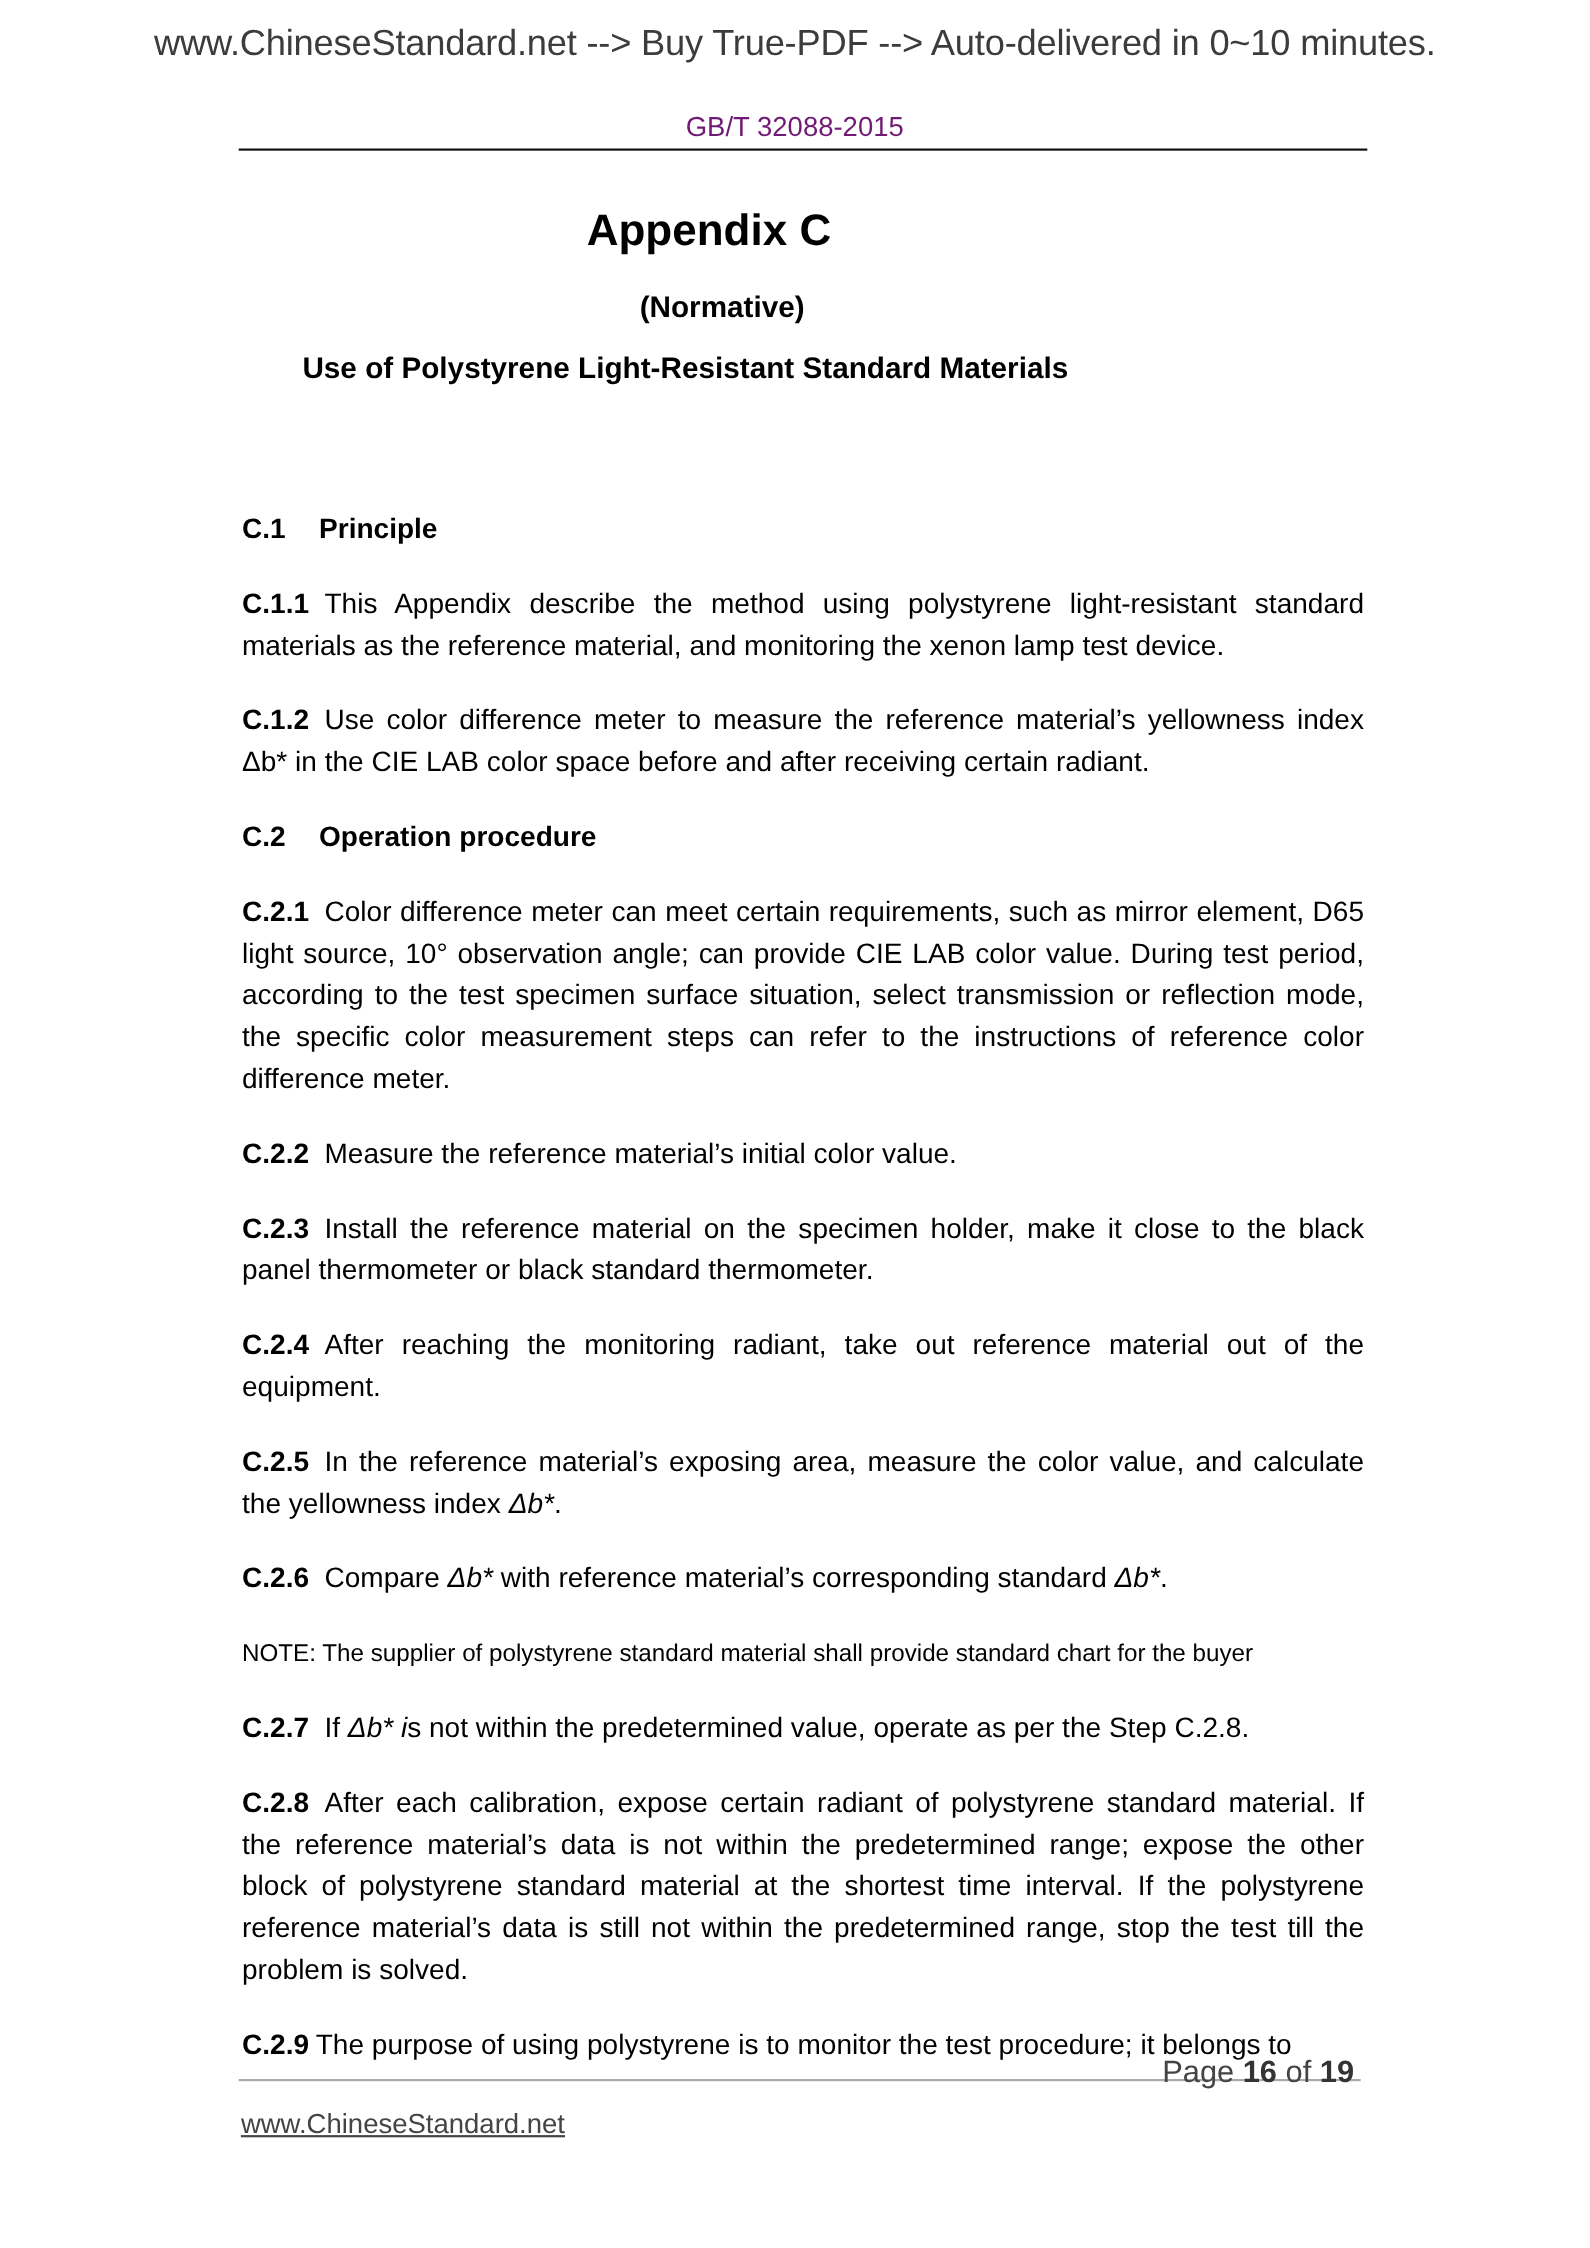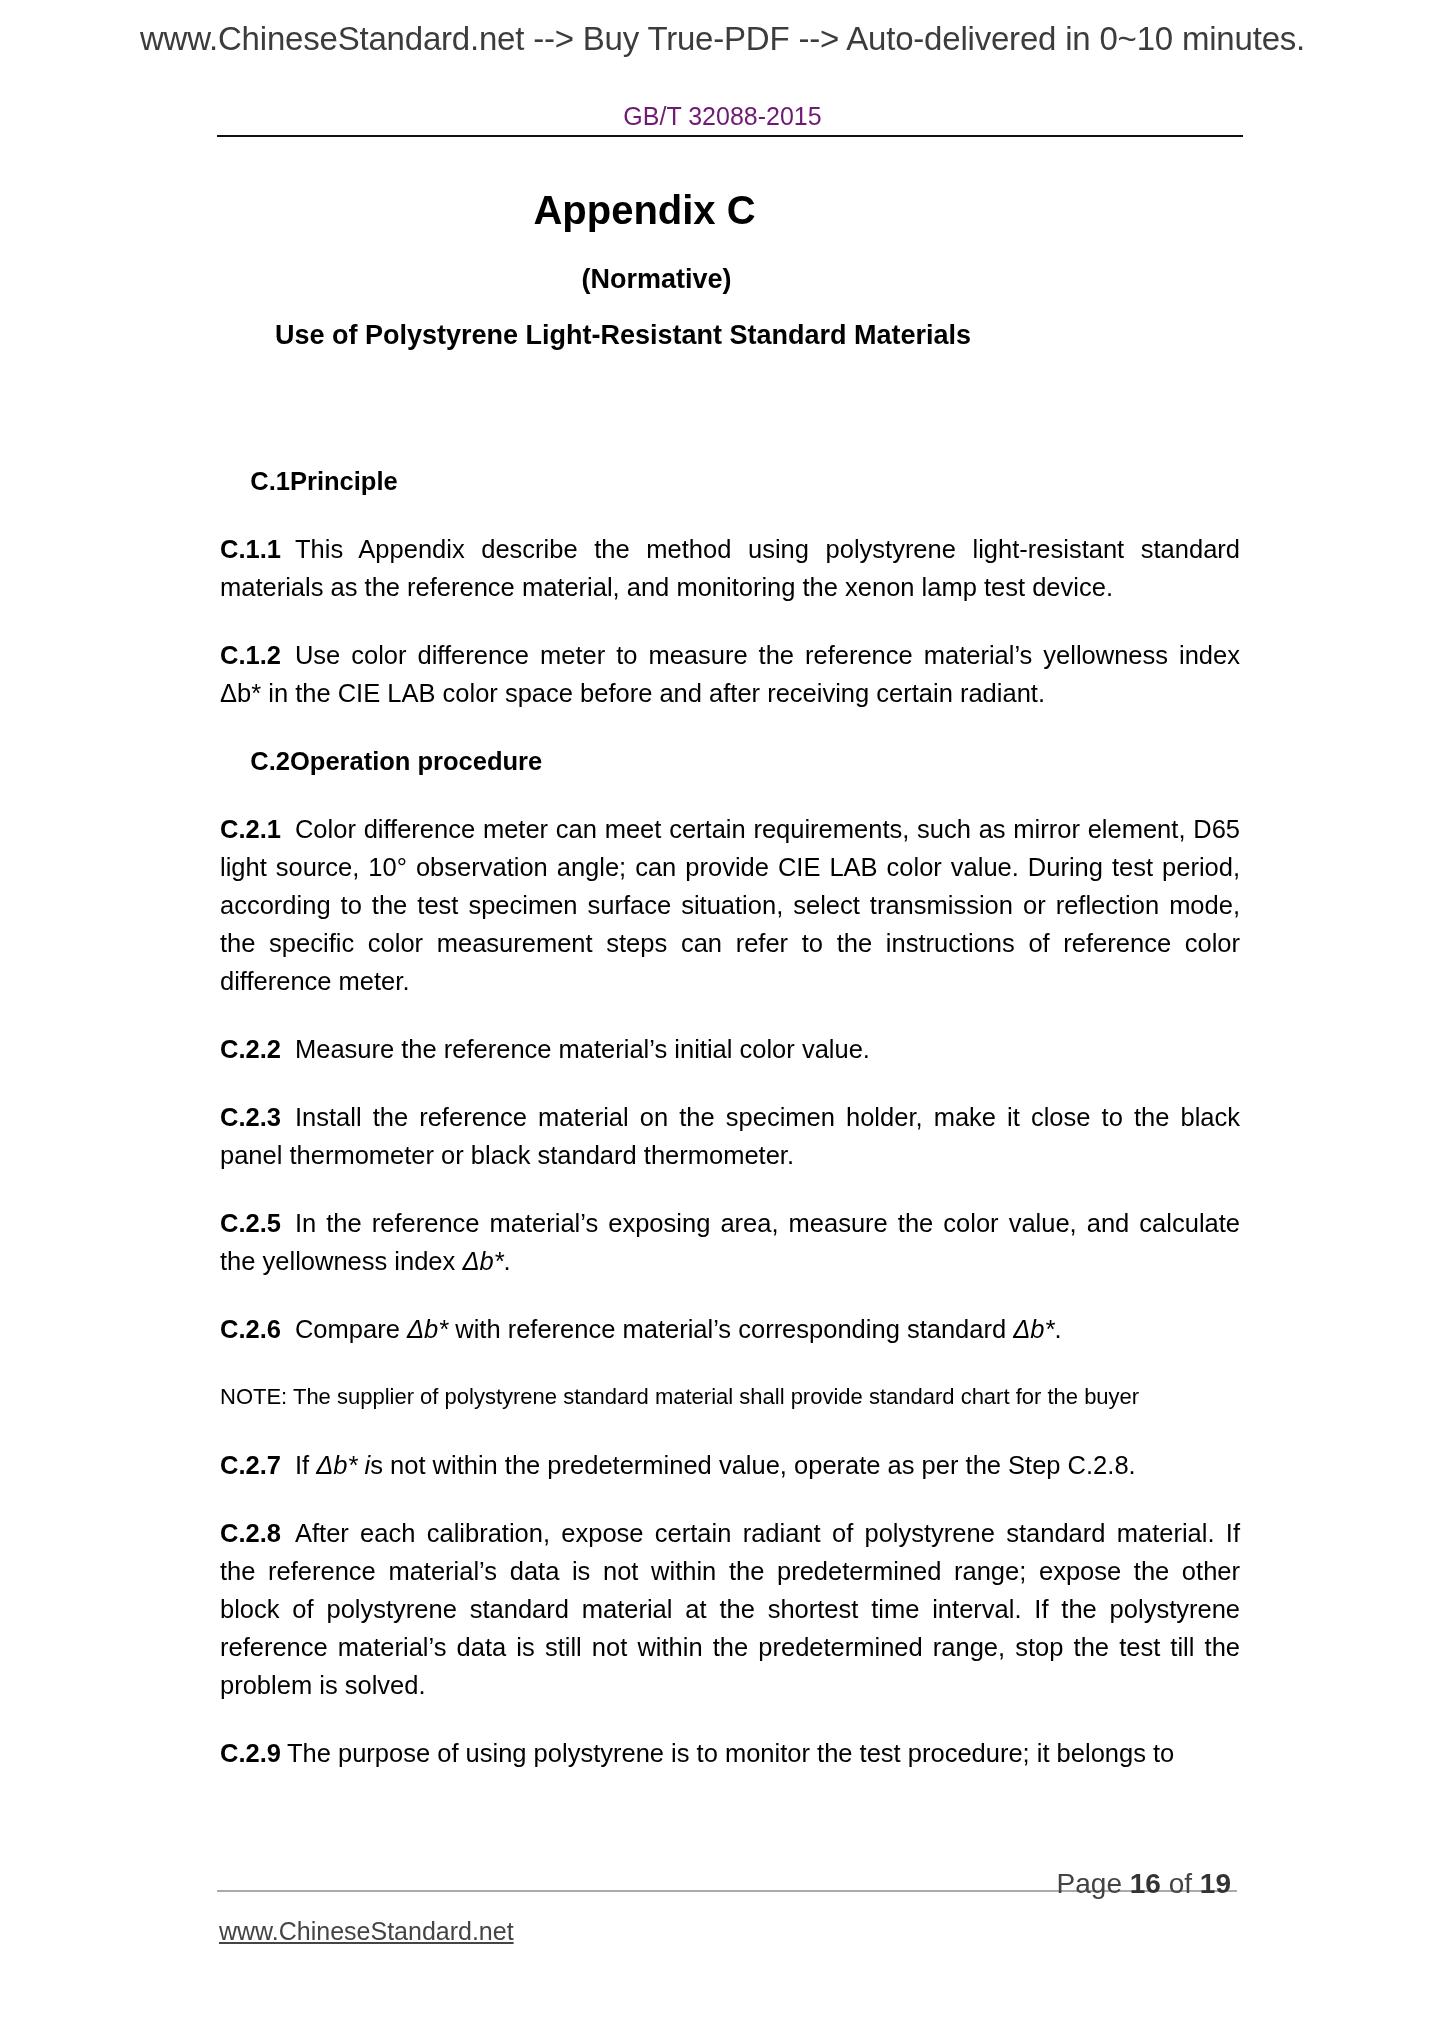--- a/index.html
+++ b/index.html
@@ -11,21 +11,21 @@
              font-size: 25px; color: #701a75; }
   .hdr-rule { position: absolute; top: 135px; left: 217px; width: 1026px; height: 2px; background: #111; }
   .title { position: absolute; top: 188px; left: 0; width: 1289px; text-align: center;
            font-size: 40px; font-weight: bold; }
   .subtitle { position: absolute; top: 264px; left: 0; width: 1313px; text-align: center;
               font-size: 27px; font-weight: bold; }
   .subtitle2 { position: absolute; top: 320px; left: 0; width: 1246px; text-align: center;
                font-size: 27px; font-weight: bold; }
   .body { position: absolute; top: 462px; left: 220px; width: 1020px; font-size: 25.5px; line-height: 38px; }
   .sec { font-weight: bold; margin: 0 0 30px 0; }
-  .sec .num { display: inline-block; width: 70px; text-align: right; }
+  .sec .num { display: inline-block; width: 70px; }
   p { margin: 0 0 30px 0; text-align: justify; }
   .lab { font-weight: bold; margin-right: 14px; }
   .note { font-size: 22px; margin: 0 0 30px 0; }
   i { font-style: italic; }
   .ftr-rule { position: absolute; top: 1890px; left: 217px; width: 1020px; height: 2px; background: #aaa; }
   .ftr-link { position: absolute; top: 1917px; left: 219px; font-size: 25px; color: #444;
               text-decoration: underline; }
   .ftr-page { position: absolute; top: 1868px; right: 214px; font-size: 28px; color: #444; }
   .ftr-page b { color: #333; }
 </style>
@@ -46,20 +46,21 @@
   </div>
   <p><span class="lab">C.1.1</span><span>This Appendix describe the method using polystyrene light-resistant standard materials as the reference material, and monitoring the xenon lamp test device.</span></p>
   <p><span class="lab">C.1.2</span><span>Use color difference meter to measure the reference material’s yellowness index Δb* in the CIE LAB color space before and after receiving certain radiant.</span></p>
 
   <div class="sec">
     <span class="num">C.2</span><span>Operation procedure</span>
   </div>
   <p><span class="lab">C.2.1</span><span>Color difference meter can meet certain requirements, such as mirror element, D65 light source, 10° observation angle; can provide CIE LAB color value. During test period, according to the test specimen surface situation, select transmission or reflection mode, the specific color measurement steps can refer to the instructions of reference color difference meter.</span></p>
   <p><span class="lab">C.2.2</span><span>Measure the reference material’s initial color value.</span></p>
   <p><span class="lab">C.2.3</span><span>Install the reference material on the specimen holder, make it close to the black panel thermometer or black standard thermometer.</span></p>
+  <p><span class="lab">C.2.4</span><span>After reaching the monitoring radiant, take out reference material out of the equipment.</span></p>
   <p><span class="lab">C.2.5</span><span>In the reference material’s exposing area, measure the color value, and calculate the yellowness index </span><i>Δb*</i><span>.</span></p>
   <p><span class="lab">C.2.6</span><span>Compare </span><i>Δb*</i><span> with reference material’s corresponding standard </span><i>Δb*</i><span>.</span></p>
   <div class="note">NOTE: The supplier of polystyrene standard material shall provide standard chart for the buyer</div>
   <p><span class="lab">C.2.7</span><span>If </span><i>Δb* i</i><span>s not within the predetermined value, operate as per the Step C.2.8.</span></p>
   <p><span class="lab">C.2.8</span><span>After each calibration, expose certain radiant of polystyrene standard material. If the reference material’s data is not within the predetermined range; expose the other block of polystyrene standard material at the shortest time interval. If the polystyrene reference material’s data is still not within the predetermined range, stop the test till the problem is solved.</span></p>
   <p><span class="lab" style="margin-right:6px">C.2.9</span><span>The purpose of using polystyrene is to monitor the test procedure; it belongs to</span></p>
 </div>
 
 <div class="ftr-rule"></div>
 <a class="ftr-link">www.ChineseStandard.net</a>

